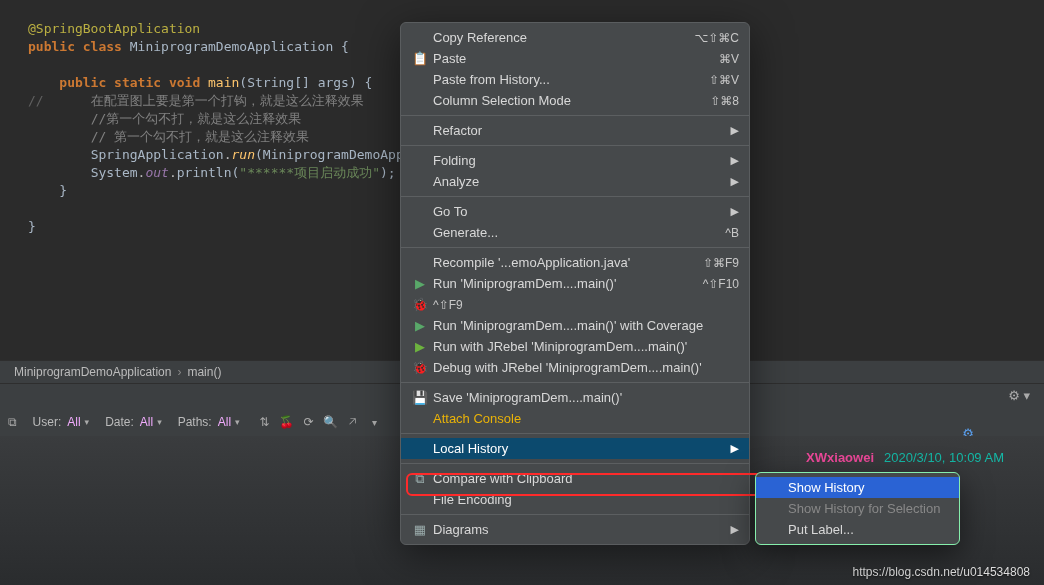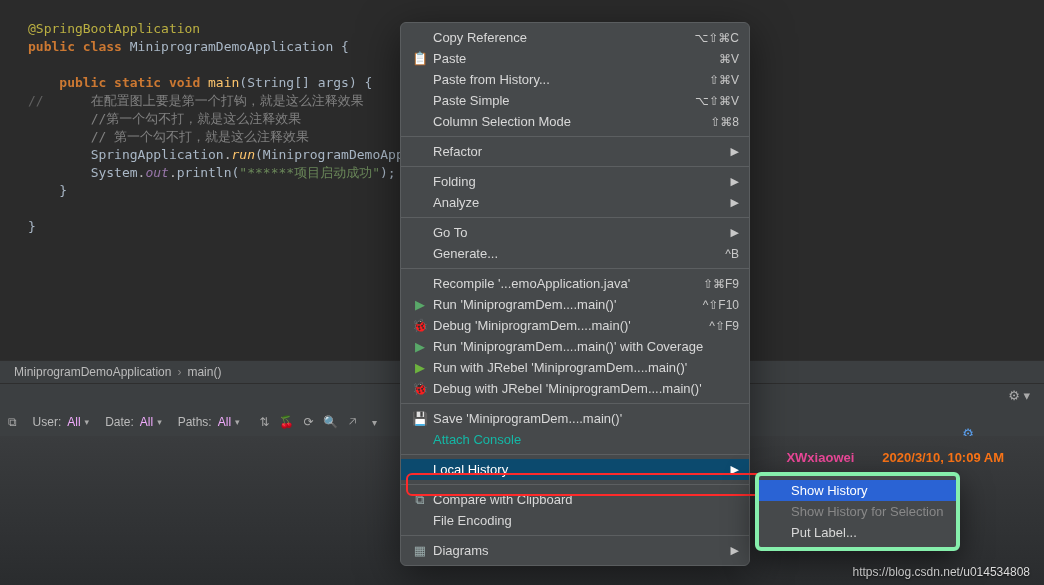--- a/index.html
+++ b/index.html
@@ -107,21 +107,21 @@
   position: absolute;
   top: 446px;
   right: 40px;
   text-align: left;
   font-size: 13px;
   color: #bbb;
   line-height: 24px;
 }
 .commit-meta .row { white-space: nowrap; }
 .commit-meta .name { color: #ec4899; font-weight:600; }
-.commit-meta .date { color: #f97316; font-weight:700; margin-left:28px;}
+.commit-meta .date { color: #14b8a6; font-weight:400; margin-left:10px;}
 
 .watermark {
   position: absolute;
   bottom: 6px;
   right: 14px;
   font-size: 12px;
   color: #ddd;
   text-shadow: 0 1px 2px rgba(0,0,0,.6);
 }
 
@@ -156,38 +156,38 @@
 .ctx-item .icon-slot { width: 18px; display:inline-flex; justify-content:center; margin-right:4px;}
 .ctx-item .label { flex: 1; }
 .ctx-item .shortcut { color: #c8c8c8; font-size: 12px; }
 .ctx-item .submenu-arrow { color: #c8c8c8; font-size: 11px; margin-left:6px;}
 .ctx-sep { height: 1px; background: #5c5f61; margin: 4px 0; }
 .ctx-item.highlight {
   background: #0c4a6e;
   color: #fff;
 }
 .ctx-item.highlight .shortcut, .ctx-item.highlight .submenu-arrow { color:#fff; }
-.ctx-item.disabled { color: #14b8a6; }
+.ctx-item.disabled { color: #eab308; }
 
 
 .red-frame {
   position: absolute;
   border: 2px solid #ff2a2a;
   border-radius: 6px;
   pointer-events: none;
 }
 
 
 .sub-menu {
   position: absolute;
   top: 472px;
   left: 755px;
   width: 205px;
   background: #46494b;
-  border: 4px solid #86efac;
+  border: 1px solid #86efac;
   border-radius: 6px;
   box-shadow: 0 10px 30px rgba(0,0,0,.5);
   padding: 4px 0;
   font-size: 13px;
 }
 .sub-menu .ctx-item.highlight { background:#2a63d4; }
 .sub-menu .ctx-item.disabled { color:#888;justify-content:center; }
 .run-ico { color:#59a869; }
 .debug-ico { color:#d9a35b; }
 .jr-ico { color:#6db33f; }
@@ -269,25 +269,20 @@
       <span class="label">Paste</span>
       <span class="shortcut">⌘V</span>
     </div>
   <div class="ctx-item">
       <span class="icon-slot"></span>
       <span class="label">Paste from History...</span>
       <span class="shortcut">⇧⌘V</span>
     </div>
   <div class="ctx-item">
       <span class="icon-slot"></span>
-      <span class="label">Paste Simple</span>
-      <span class="shortcut">⌥⇧⌘V</span>
-    </div>
-  <div class="ctx-item">
-      <span class="icon-slot"></span>
       <span class="label">Column Selection Mode</span>
       <span class="shortcut">⇧⌘8</span>
     </div>
   <div class="ctx-sep"></div>
   <div class="ctx-item">
       <span class="icon-slot"></span>
       <span class="label">Refactor</span>
       <span class="submenu-arrow">▶</span>
     </div>
   <div class="ctx-sep"></div>
@@ -318,21 +313,20 @@
       <span class="label">Recompile '...emoApplication.java'</span>
       <span class="shortcut">⇧⌘F9</span>
     </div>
   <div class="ctx-item">
       <span class="icon-slot run-ico">▶</span>
       <span class="label">Run 'MiniprogramDem....main()'</span>
       <span class="shortcut">^⇧F10</span>
     </div>
   <div class="ctx-item">
       <span class="icon-slot debug-ico">🐞</span>
-      <span class="label">Debug 'MiniprogramDem....main()'</span>
       <span class="shortcut">^⇧F9</span>
     </div>
   <div class="ctx-item">
       <span class="icon-slot run-ico">▶</span>
       <span class="label">Run 'MiniprogramDem....main()' with Coverage</span>
     </div>
   <div class="ctx-item">
       <span class="icon-slot jr-ico">▶</span>
       <span class="label">Run with JRebel 'MiniprogramDem....main()'</span>
     </div>

